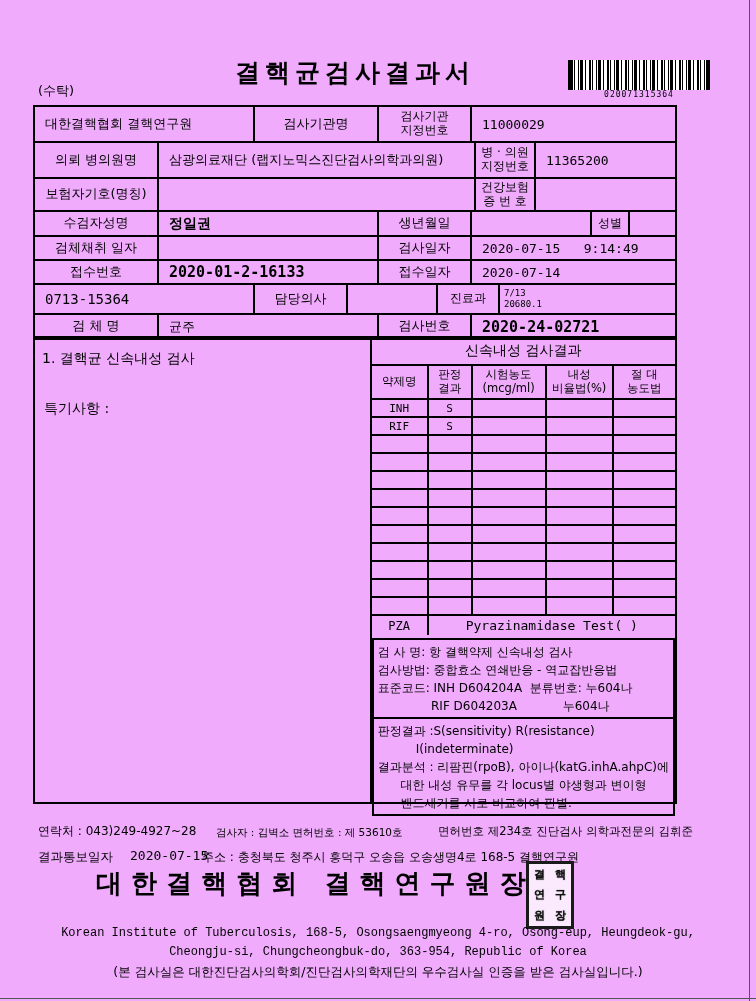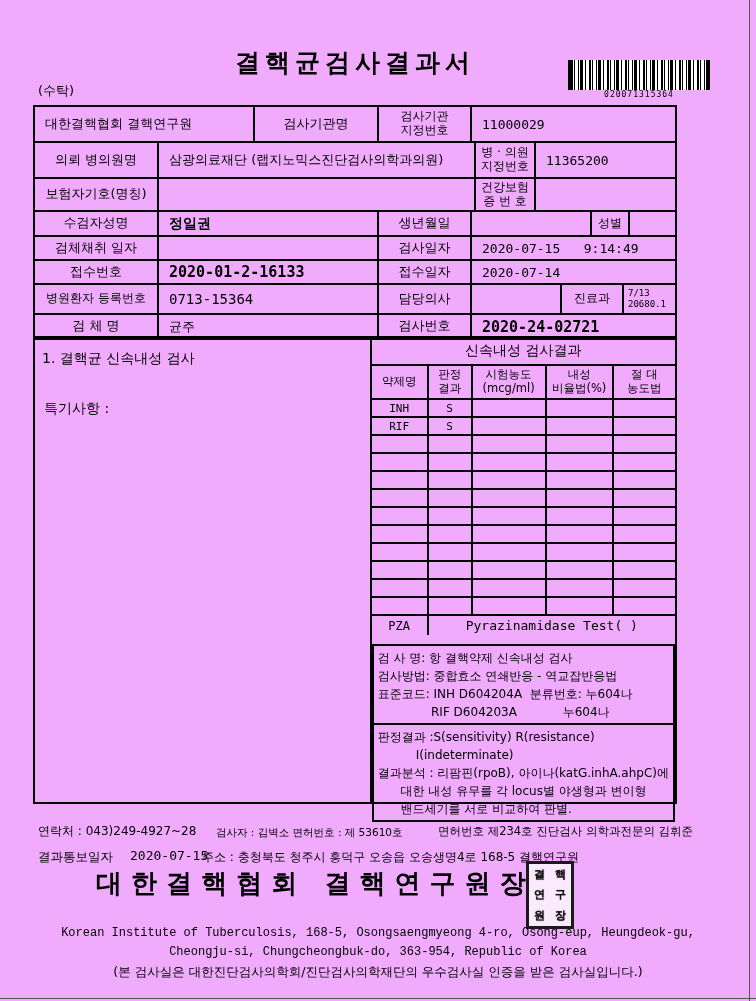--- a/index.html
+++ b/index.html
@@ -8,21 +8,21 @@
     position:relative; width:756px; height:1001px; margin:0 auto;
     background:#f0abfc; color:#000;
     font-family:"DejaVu Sans", sans-serif;
     overflow:hidden;
   }
   .scan-edge-r { position:absolute; right:6px; top:0; width:1px; height:100%; background:#555; }
   .scan-edge-b { position:absolute; left:0; bottom:2px; width:100%; height:1px; background:#555; }
 
   .consign { position:absolute; left:38px; top:82px; font-size:13px; }
   .doc-title {
-    position:absolute; left:190px; top:46px; width:330px; text-align:center;
+    position:absolute; left:190px; top:56px; width:330px; text-align:center;
     font-size:25px; font-weight:bold; letter-spacing:5px;
     font-family:"DejaVu Serif", serif;
   }
   .barcode-wrap { position:absolute; left:568px; top:60px; width:142px; }
   .barcode {
     height:30px; width:100%;
     background:repeating-linear-gradient(90deg,
       #000 0 2px, #fff 2px 3px, #000 3px 4px, #fff 4px 7px,
       #000 7px 8px, #fff 8px 9px, #000 9px 12px, #fff 12px 14px,
       #000 14px 15px, #fff 15px 18px);
@@ -64,21 +64,21 @@
   .dcell { border-right:2px solid #000; display:flex; align-items:center; justify-content:center;
            font-size:11px; font-family:"DejaVu Sans Mono", monospace; font-weight:normal; }
   .dcell:last-child { border-right:none; }
   .dc1{width:57px} .dc2{width:44px} .dc3{width:74px} .dc4{width:67px} .dc5{flex:1}
   .pza-row { display:flex; height:19px; flex:none; }
   .pza-label { width:57px; border-right:2px solid #000; display:flex; align-items:center; justify-content:center;
                font-size:12px; font-family:"DejaVu Sans Mono", monospace; }
   .pza-value { flex:1; display:flex; align-items:center; justify-content:center; font-size:13px;
                font-family:"DejaVu Sans Mono", monospace; }
 
-  .method-box { margin-top:9px; border:2px solid #000; padding:3px 4px 2px 4px; flex:none; }
+  .method-box { margin-top:3px; border:2px solid #000; padding:3px 4px 2px 4px; flex:none; }
   .result-box { border:2px solid #000; margin-top:-2px; flex:1; padding:3px 4px 2px 4px; }
   .boxline { font-size:12px; line-height:18px; white-space:pre; }
 
   
   .f-contact { position:absolute; left:38px; top:823px; font-size:12px; }
   .f-examiner { position:absolute; left:216px; top:826px; font-size:10.5px; }
   .f-license { position:absolute; left:438px; top:824px; font-size:11.5px; }
   .f-date-label { position:absolute; left:38px; top:849px; font-size:12.5px; }
   .f-date { position:absolute; left:130px; top:848px; font-size:13px; font-family:"DejaVu Sans Mono", monospace; }
   .f-address { position:absolute; left:202px; top:849px; font-size:12px; }
@@ -146,21 +146,20 @@
       <div class="icell lab w-l2">검사일자</div>
       <div class="icell val mono w-rest">2020-07-15   9:14:49</div>
     </div>
     <div class="irow h24">
       <div class="icell lab w-label">접수번호</div>
       <div class="icell val mono bold w-v1">2020-01-2-16133</div>
       <div class="icell lab w-l2">접수일자</div>
       <div class="icell val mono w-rest">2020-07-14</div>
     </div>
     <div class="irow h30">
-      <div class="icell lab w-label" style="font-size:12px">병원환자 등록번호</div>
       <div class="icell val mono w-v1" style="font-size:14px">0713-15364</div>
       <div class="icell lab w-l2">담당의사</div>
       <div class="icell val w-doc"></div>
       <div class="icell lab w-dept" style="font-size:12px">진료과</div>
       <div class="icell dept-val w-rest">7/13
 20680.1</div>
     </div>
     <div class="irow h23">
       <div class="icell lab w-label">검 체 명</div>
       <div class="icell val w-v1">균주</div>

